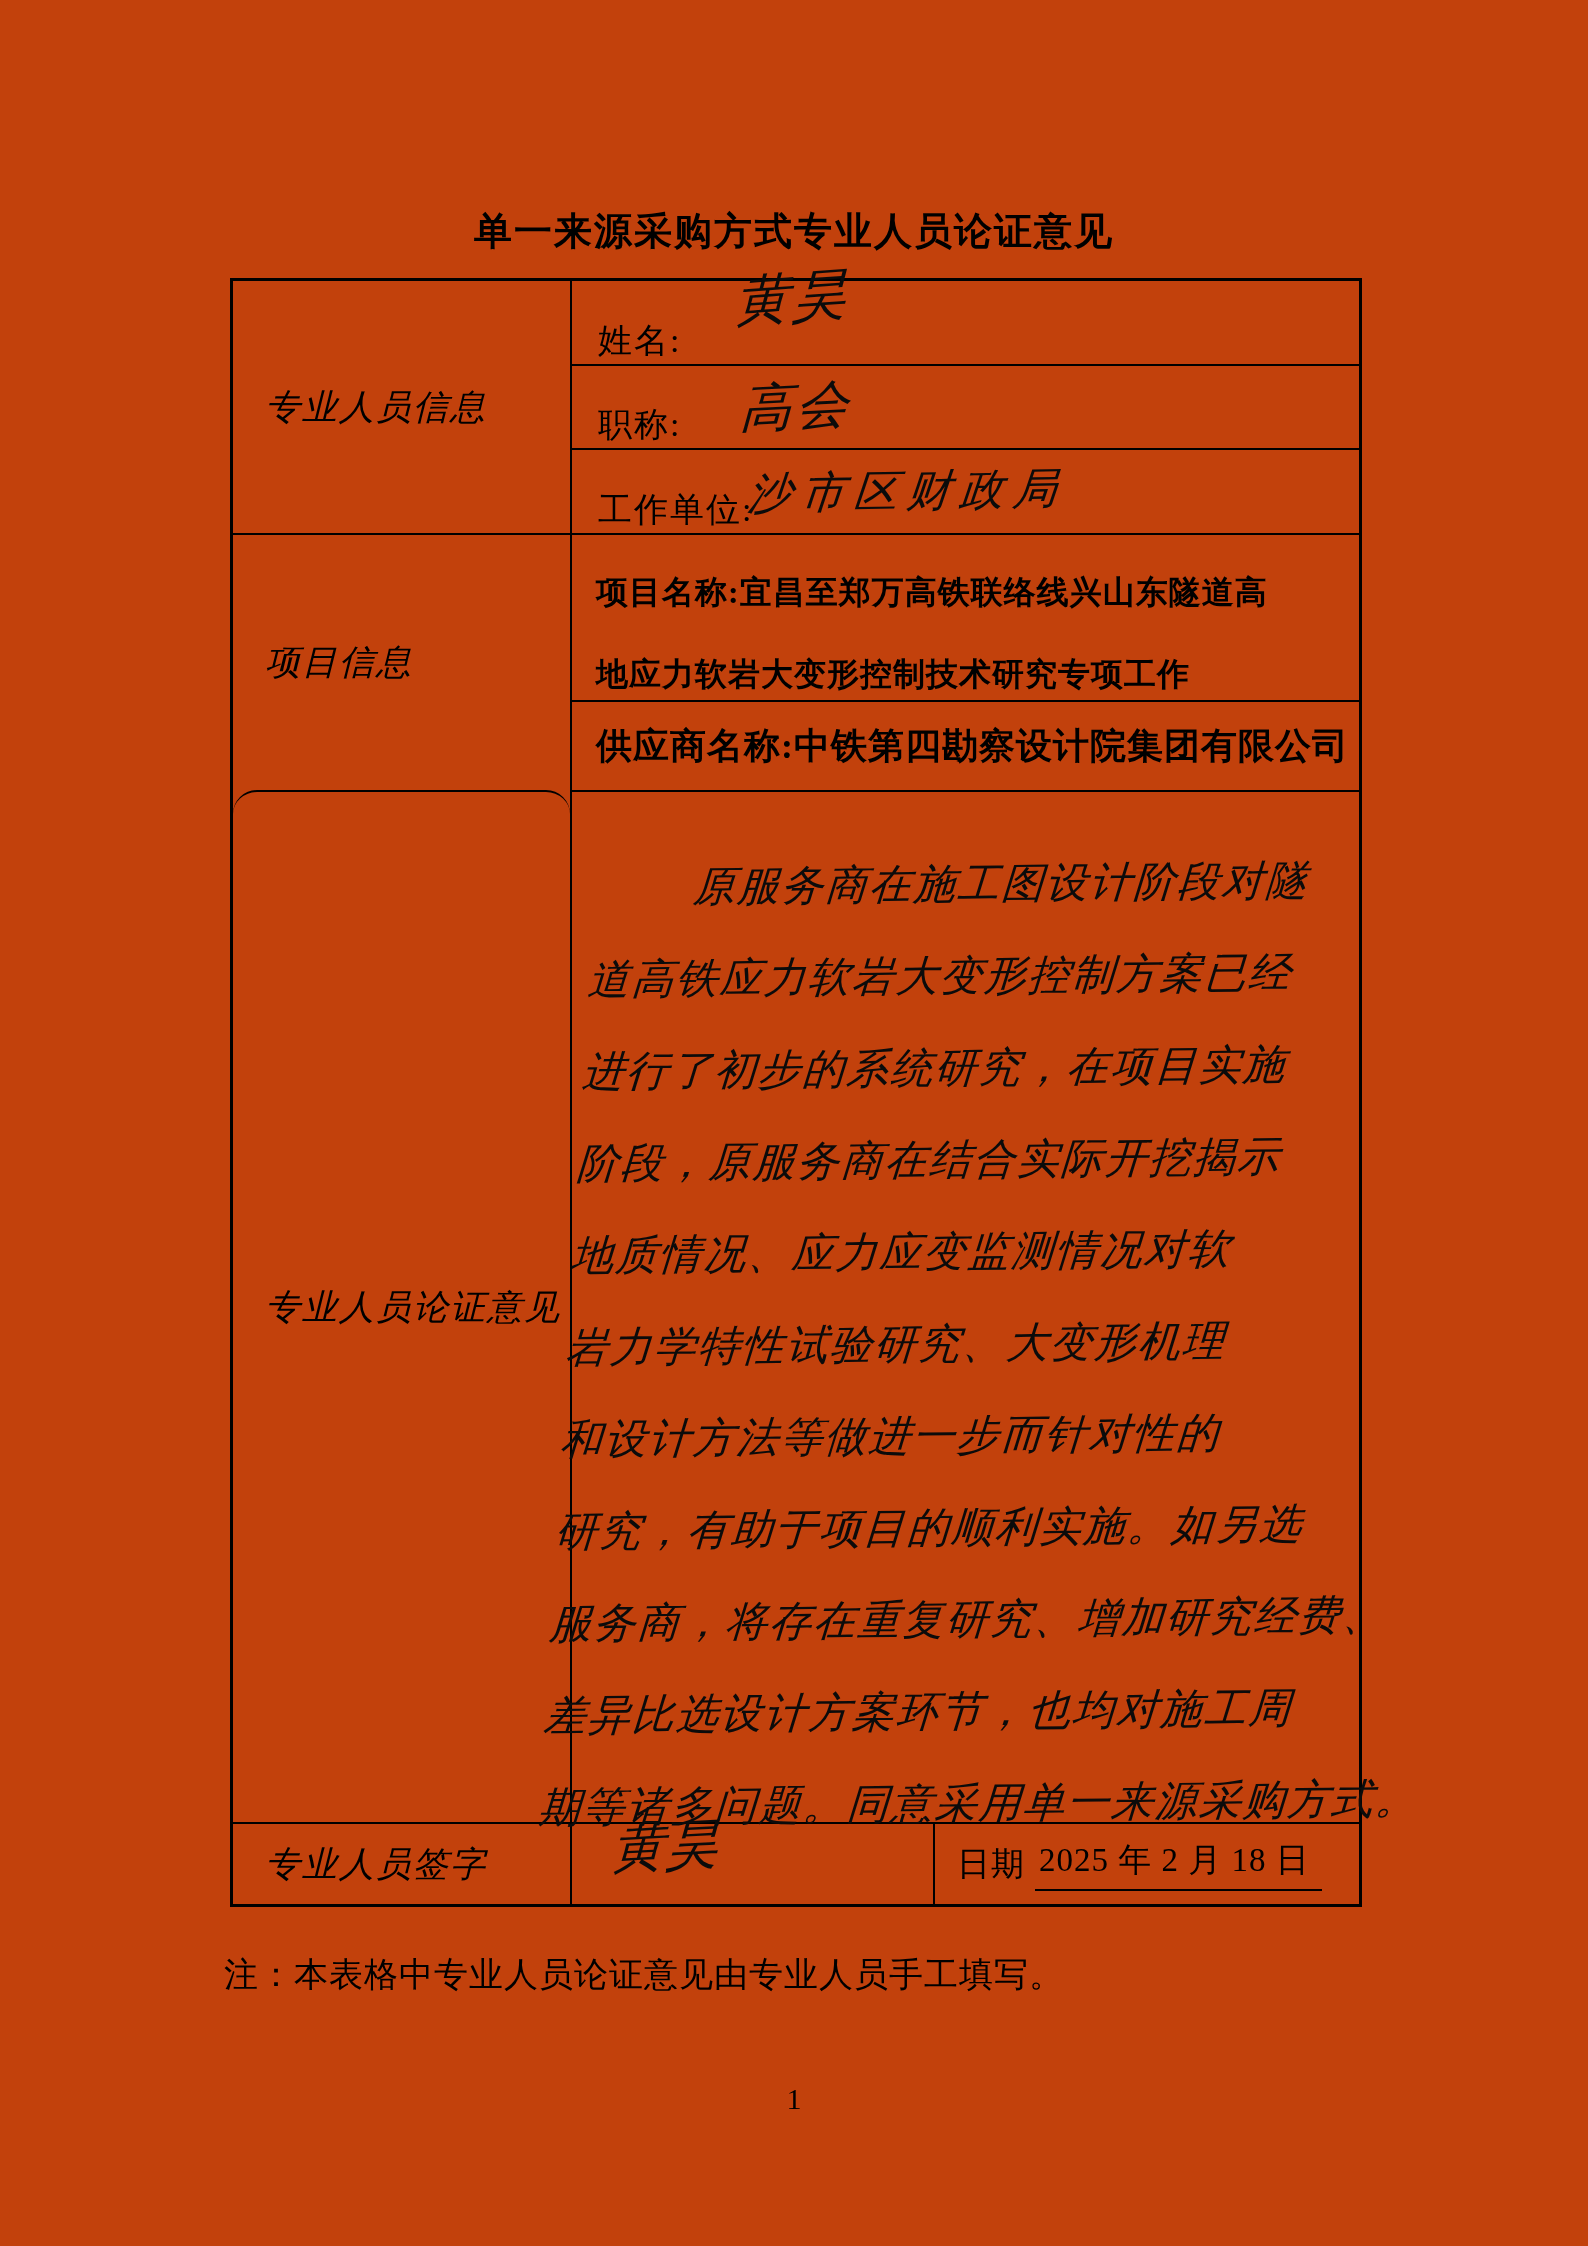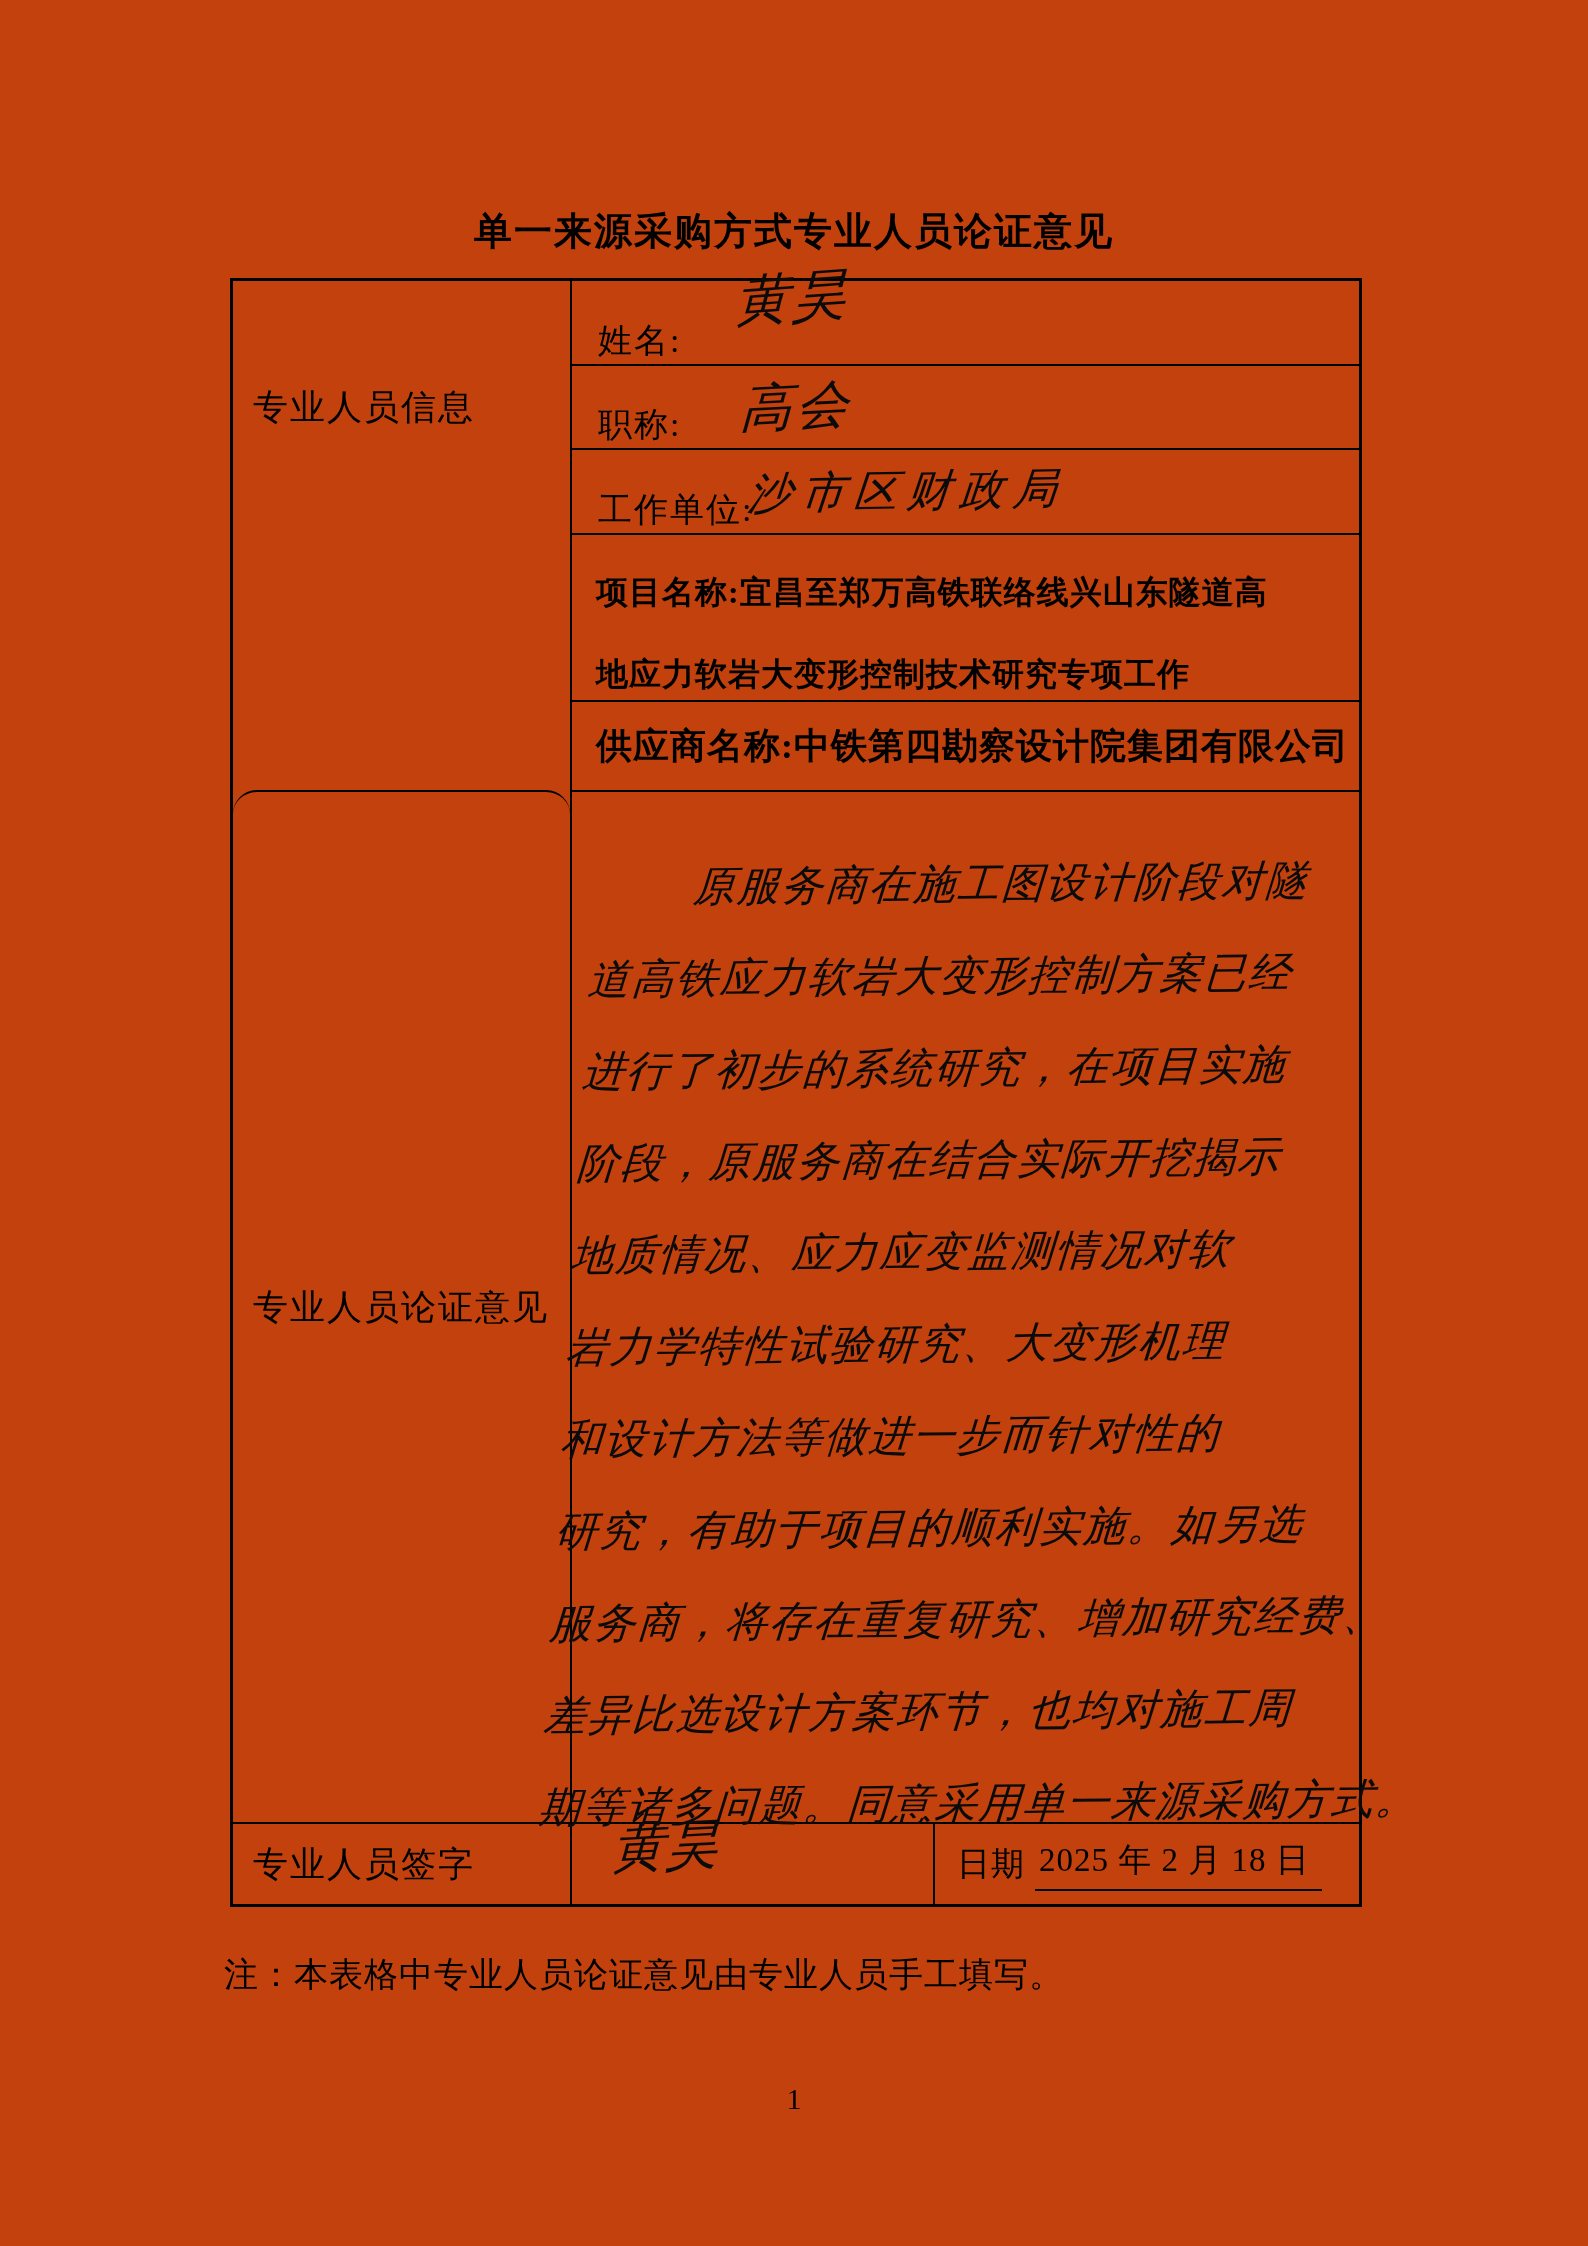--- a/index.html
+++ b/index.html
@@ -23,21 +23,21 @@
     position:absolute;left:230px;top:278px;
     width:1126px;height:1623px;
     border:3px solid #000;
     display:grid;
     grid-template-columns:337px 363px 426px;
     grid-template-rows:83px 84px 85px 167px 90px 1032px 82px;
   }
   .cell{position:relative;box-sizing:border-box;}
   .bl{border-left:2px solid #000;}
   .bt{border-top:2px solid #000;}
-  .section-label-cell{display:flex;align-items:center;padding-left:20px;}
+  .section-label-cell{display:flex;align-items:center;padding-left:32px;font-style:italic;}
   .section-label{font-size:35px;letter-spacing:2px;}
   .field-cell{display:flex;align-items:flex-end;padding-left:26px;}
   .field-label{font-size:34px;letter-spacing:2px;}
   .project-name-cell{padding:16px 24px 0 24px;}
   .project-line{font-size:32px;letter-spacing:1px;line-height:82px;white-space:nowrap;font-weight:bold;}
   .supplier-cell{display:flex;align-items:center;padding-left:24px;}
   .supplier-line{font-size:36px;letter-spacing:1px;white-space:nowrap;font-weight:bold;}
   .date-cell{display:flex;align-items:center;padding-left:22px;}
   .date-label{font-size:33px;letter-spacing:1px;margin-right:10px;}
   .date-value{font-size:33px;letter-spacing:1px;border-bottom:2px solid #000;padding:0 12px 6px 4px;white-space:nowrap;}
@@ -82,20 +82,23 @@
     </div>
 
     <div class="cell field-cell bl bt" style="grid-area:2/2/3/4;">
       <span class="field-label">职称:</span>
     </div>
 
     <div class="cell field-cell bl bt" style="grid-area:3/2/4/4;">
       <span class="field-label">工作单位:</span>
     </div>
 
+    <div class="cell section-label-cell bt" style="grid-area:4/1/6/2;">
+      <span class="section-label">项目信息</span>
+    </div>
 
     <div class="cell project-name-cell bl bt" style="grid-area:4/2/5/4;">
       <div class="project-line">项目名称:宜昌至郑万高铁联络线兴山东隧道高</div>
       <div class="project-line">地应力软岩大变形控制技术研究专项工作</div>
     </div>
 
     <div class="cell supplier-cell bl bt" style="grid-area:5/2/6/4;">
       <span class="supplier-line">供应商名称:中铁第四勘察设计院集团有限公司</span>
     </div>
 

